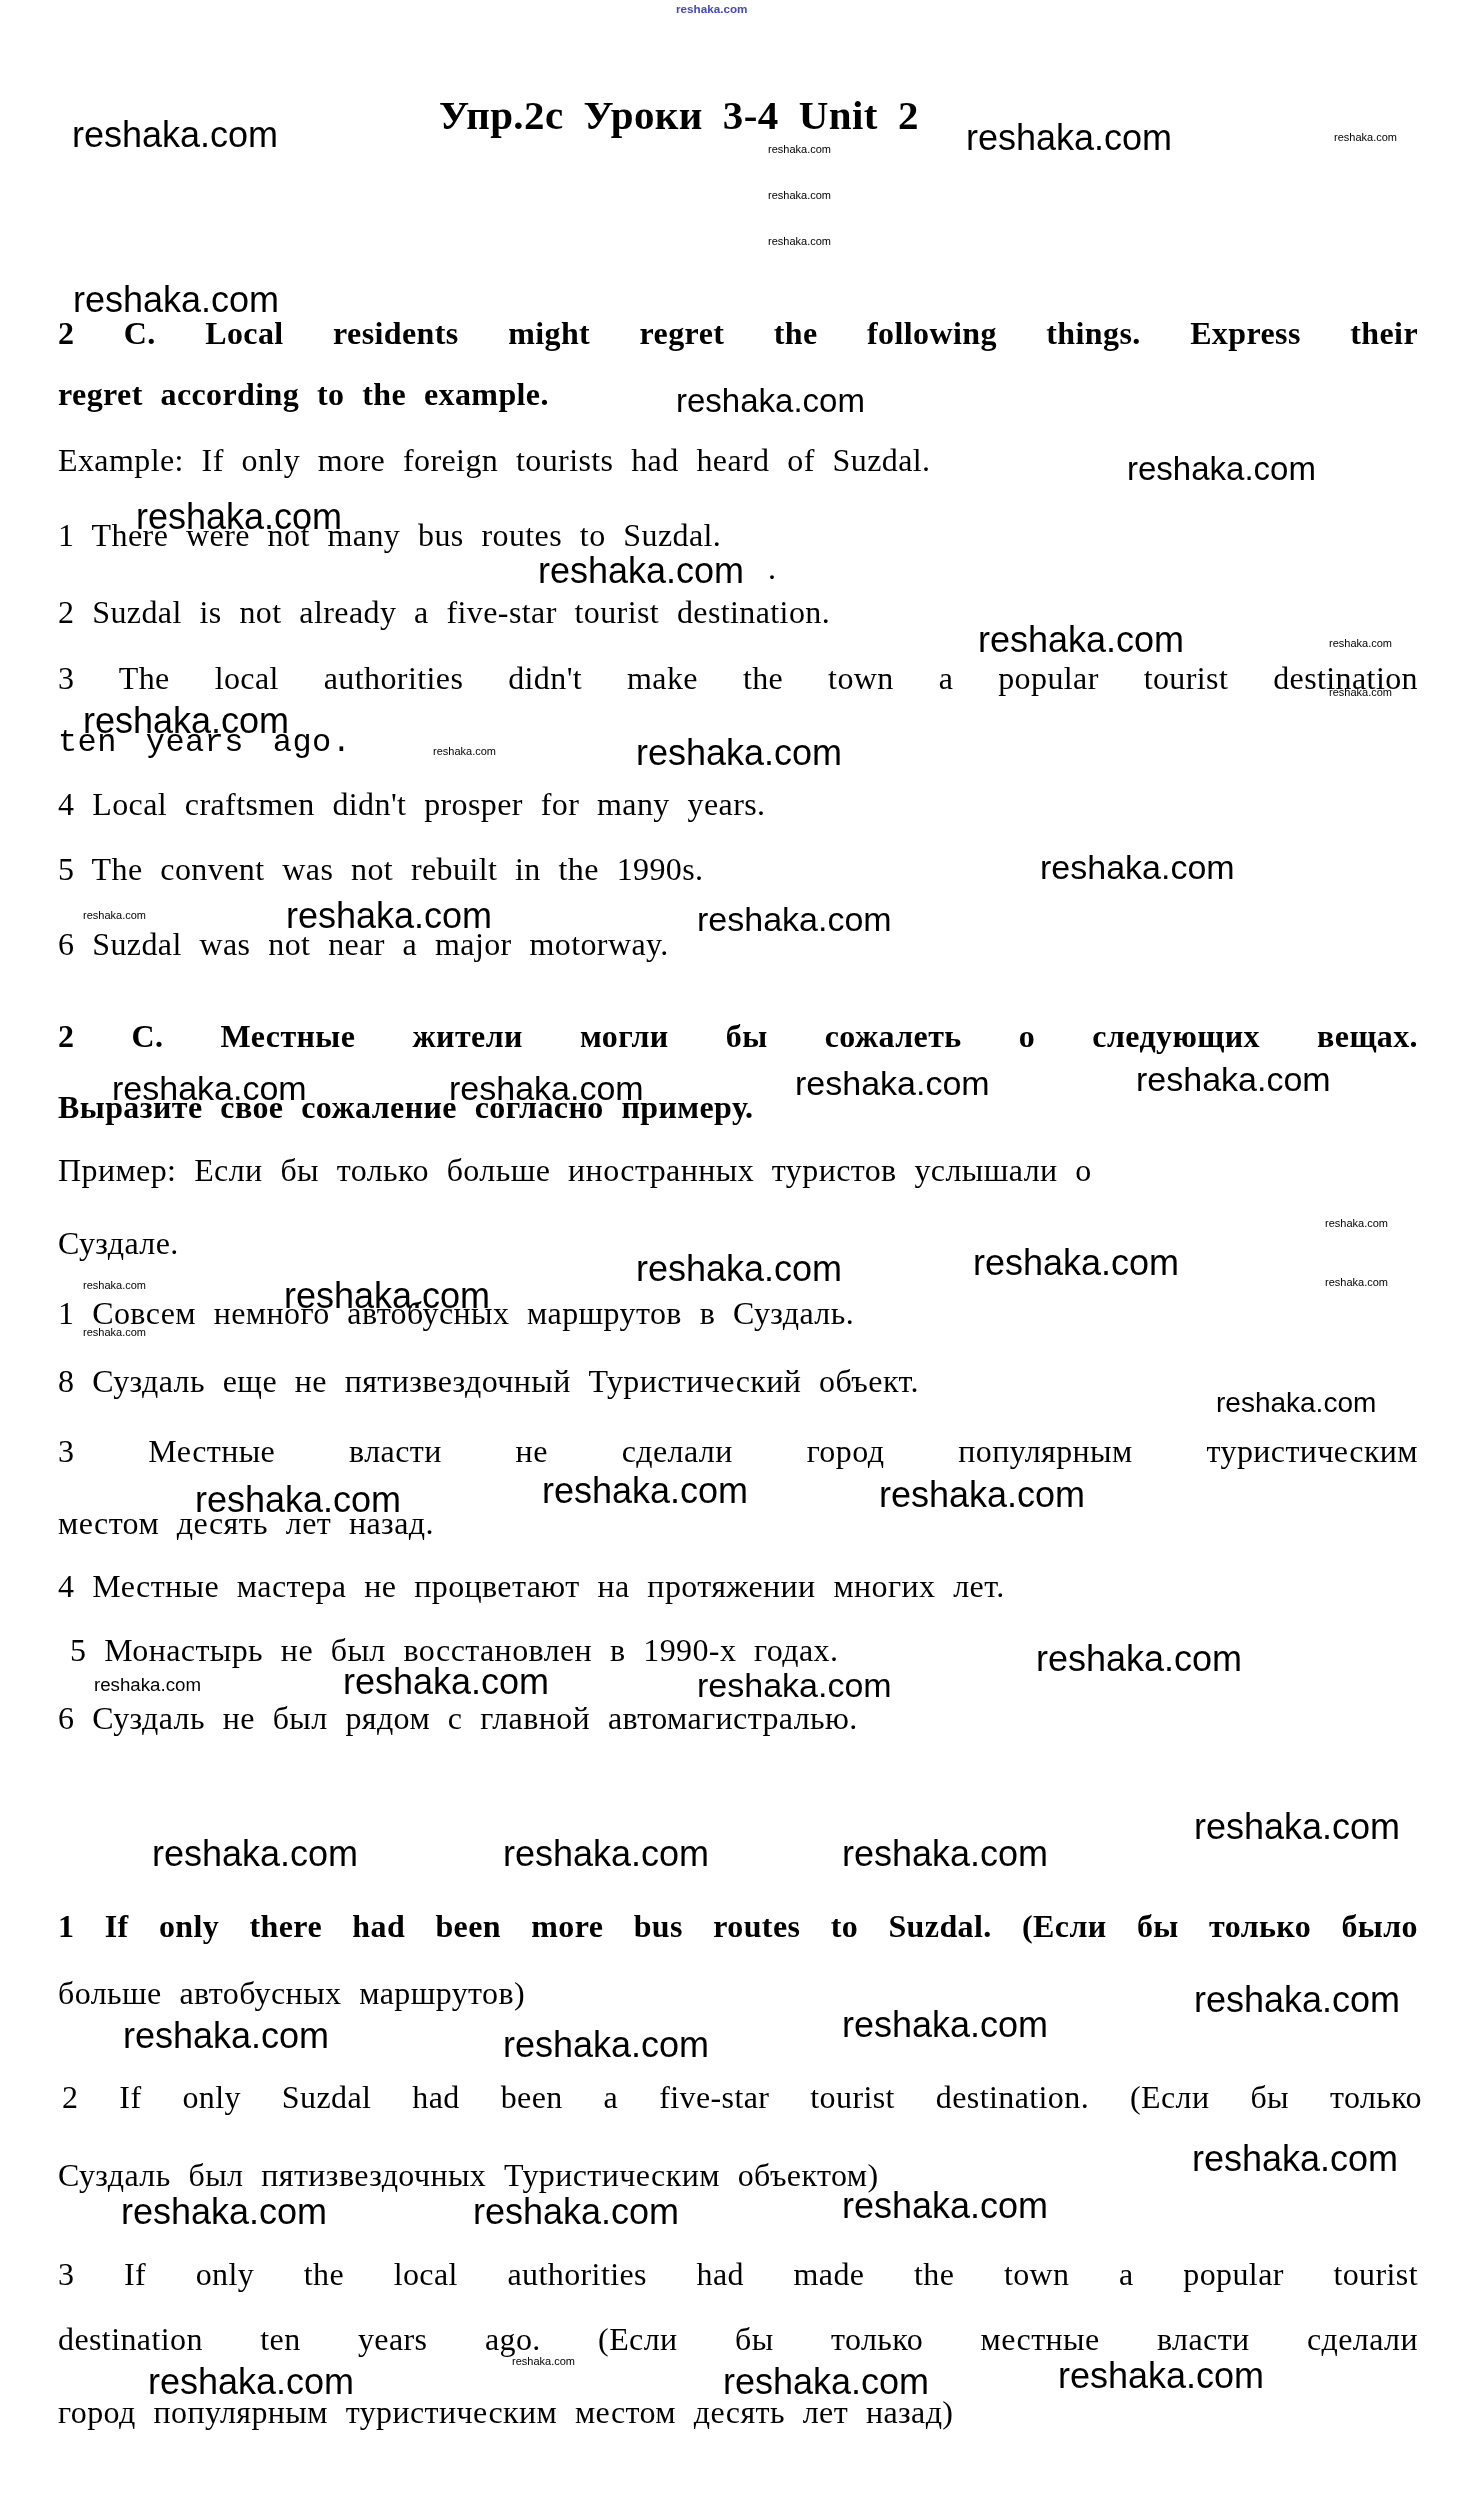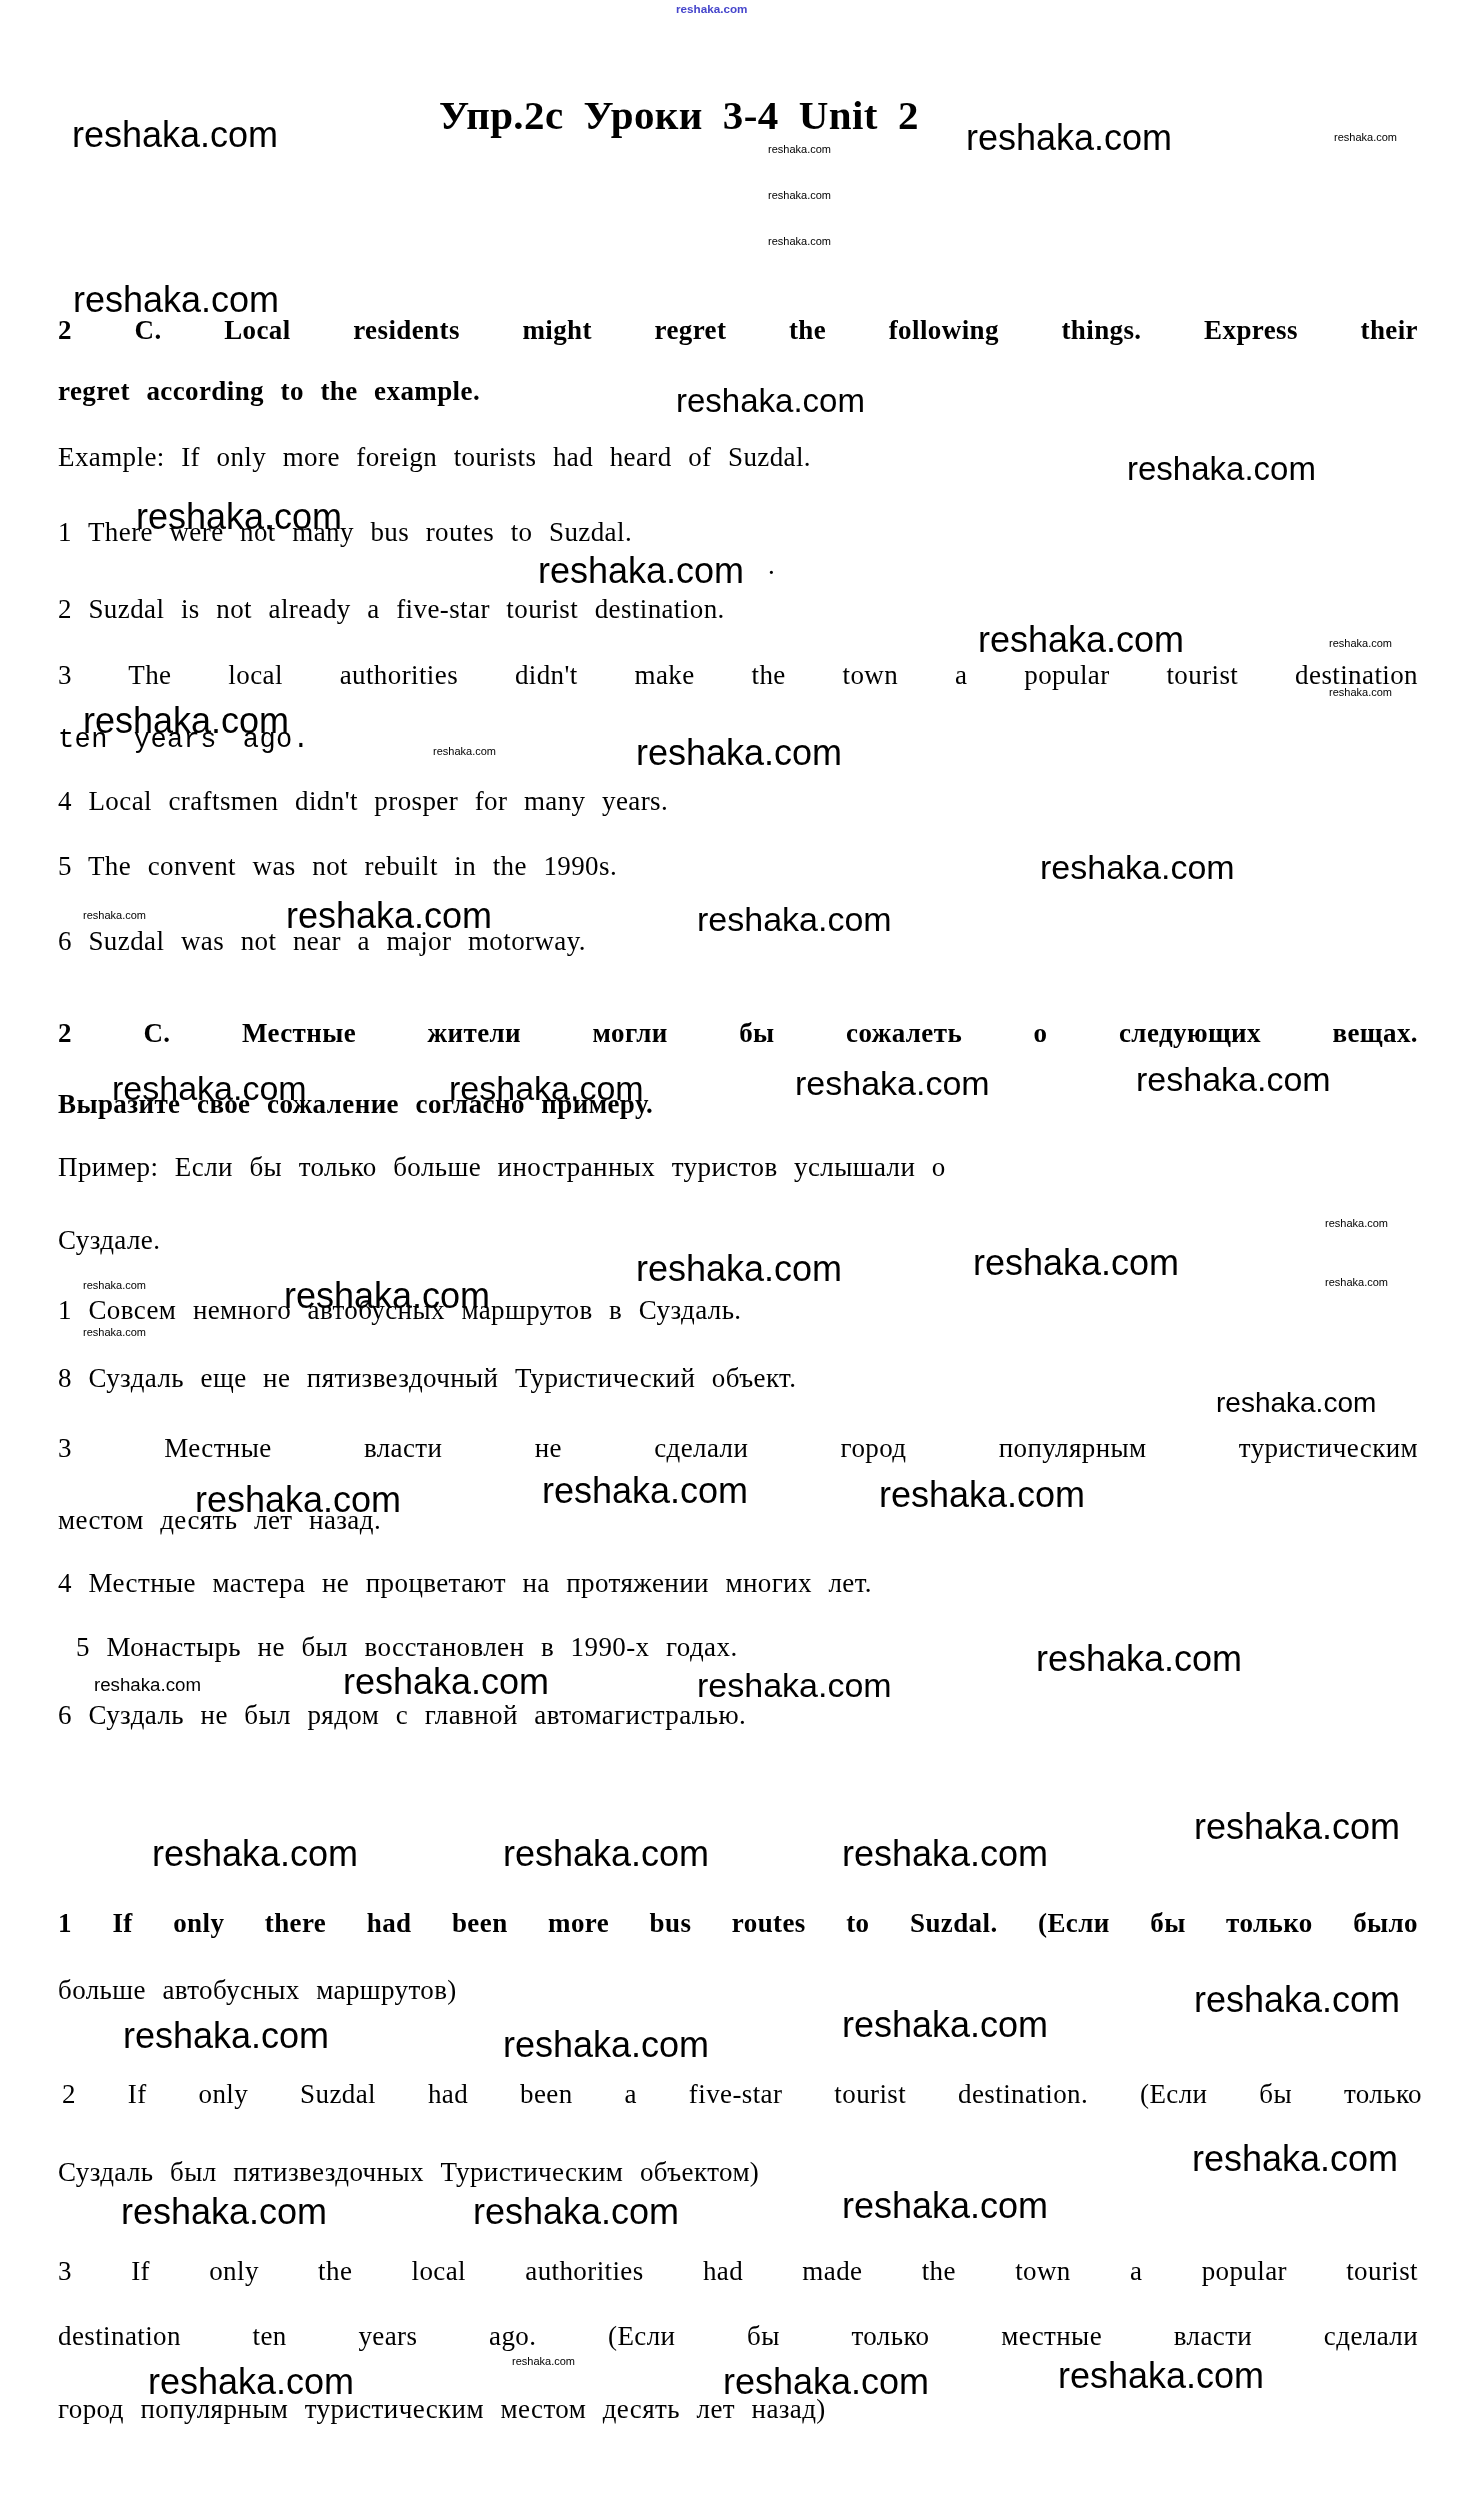--- a/index.html
+++ b/index.html
@@ -7,21 +7,21 @@
     position: relative;
     width: 1477px;
     height: 2500px;
     background: #ffffff;
     overflow: hidden;
     font-family: "Liberation Serif", serif;
     color: #000000;
   }
   .line {
     position: absolute;
-    font-size: 27px;
+    font-size: 32px;
     line-height: 1.15;
     white-space: nowrap;
     word-spacing: 9.4px;
     letter-spacing: 0.4px;
     color: #000;
     z-index: 2;
   }
   .line.bold { font-weight: bold; }
   .line.justify {
     white-space: normal;
@@ -113,21 +113,21 @@
     <div class="line" style="left: 768px; top: 550px;">.</div>
     <div class="line bold justify" style="left: 58px; top: 1018px; width: 1360px;">2 С. Местные жители могли бы сожалеть о следующих вещах.</div>
     <div class="line bold" style="left: 58px; top: 1089px;">Выразите свое сожаление согласно примеру.</div>
     <div class="line" style="left: 58px; top: 1152px;">Пример: Если бы только больше иностранных туристов услышали о</div>
     <div class="line" style="left: 58px; top: 1225px;">Суздале.</div>
     <div class="line" style="left: 58px; top: 1295px;">1 Совсем немного автобусных маршрутов в Суздаль.</div>
     <div class="line" style="left: 58px; top: 1363px;">8 Суздаль еще не пятизвездочный Туристический объект.</div>
     <div class="line justify" style="left: 58px; top: 1433px; width: 1360px;">3 Местные власти не сделали город популярным туристическим</div>
     <div class="line" style="left: 58px; top: 1505px;">местом десять лет назад.</div>
     <div class="line" style="left: 58px; top: 1568px;">4 Местные мастера не процветают на протяжении многих лет.</div>
-    <div class="line" style="left: 76px; top: 1632px;">5 Монастырь не был восстановлен в 1990-х годах.</div>
+    <div class="line" style="left: 70px; top: 1632px;">5 Монастырь не был восстановлен в 1990-х годах.</div>
     <div class="line" style="left: 58px; top: 1700px;">6 Суздаль не был рядом с главной автомагистралью.</div>
     <div class="line justify" style="left: 58px; top: 1908px; width: 1360px; font-weight: bold;">1 If only there had been more bus routes to Suzdal. (Если бы только было</div>
     <div class="line" style="left: 58px; top: 1975px;">больше автобусных маршрутов)</div>
     <div class="line justify" style="left: 62px; top: 2079px; width: 1360px;">2 If only Suzdal had been a five-star tourist destination. (Если бы только</div>
     <div class="line" style="left: 58px; top: 2149px; margin-top: 8px;">Суздаль был пятизвездочных Туристическим объектом)</div>
     <div class="line justify" style="left: 58px; top: 2256px; width: 1360px;">3 If only the local authorities had made the town a popular tourist</div>
     <div class="line justify" style="left: 58px; top: 2321px; width: 1360px;">destination ten years ago. (Если бы только местные власти сделали</div>
     <div class="line" style="left: 58px; top: 2394px;">город популярным туристическим местом десять лет назад)</div>
   </div>
 

